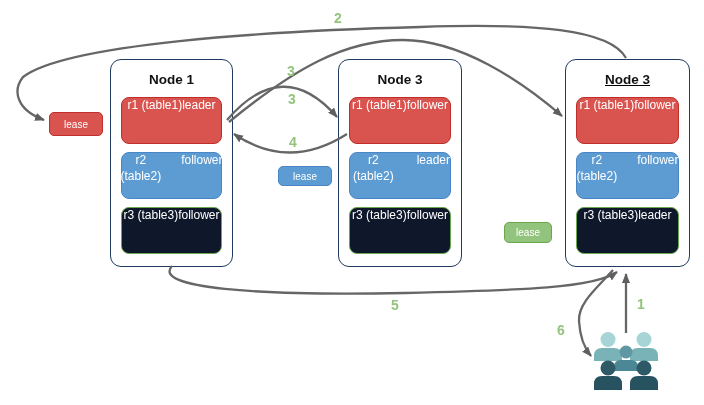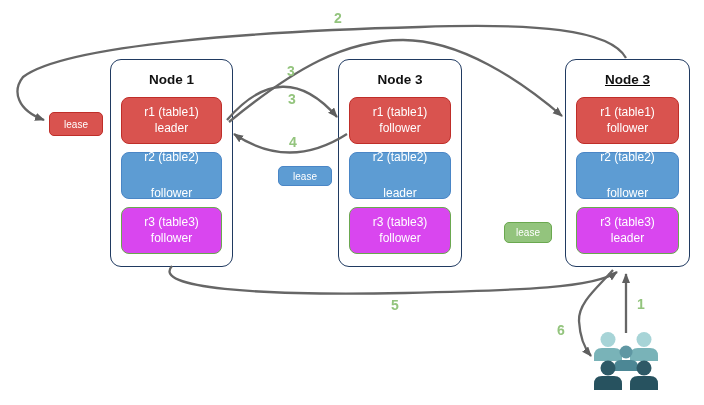--- a/index.html
+++ b/index.html
@@ -17,26 +17,26 @@
   .node-1 { left:110px; }
   .node-2 { left:338px; width:124px; }
   .node-3 { left:565px; width:125px;text-decoration:underline; }
   .node-title {
     text-align:center; font-weight:bold; font-size:13.5px; color:#111111;
     margin-top:12px;
   }
   .replica {
     position:absolute; left:10px; right:10px; height:47px;
     border-radius:8px; color:#ffffff; font-size:12px; text-align:center;
-    display:flex; flex-direction:column; justify-content:center;
+    display:flex; flex-direction:row; justify-content:center;
     line-height:1.3; box-sizing:border-box;
   }
   .replica.red   { background:#d9534f; border:1.6px solid #bf2e29; }
   .replica.blue  { background:#5d9cd3; border:1.6px solid #4a86c6;gap:20px; }
-  .replica.green { background:#d946ef; border:1.6px solid #6aa84f; }
+  .replica.green { background:#0f172a; border:1.6px solid #6aa84f; }
   .slot-1 { top:37px; }
   .slot-2 { top:92px; }
   .slot-3 { top:147px; }
 
   .lease {
     position:absolute; border-radius:5px; color:#ffffff; font-size:10px;
     display:flex; align-items:center; justify-content:center;
     box-sizing:border-box; z-index:2;
   }
   .lease.red   { left:49px;  top:112px; width:54px; height:24px; background:#d9534f; border:1.5px solid #bf2e29; }

